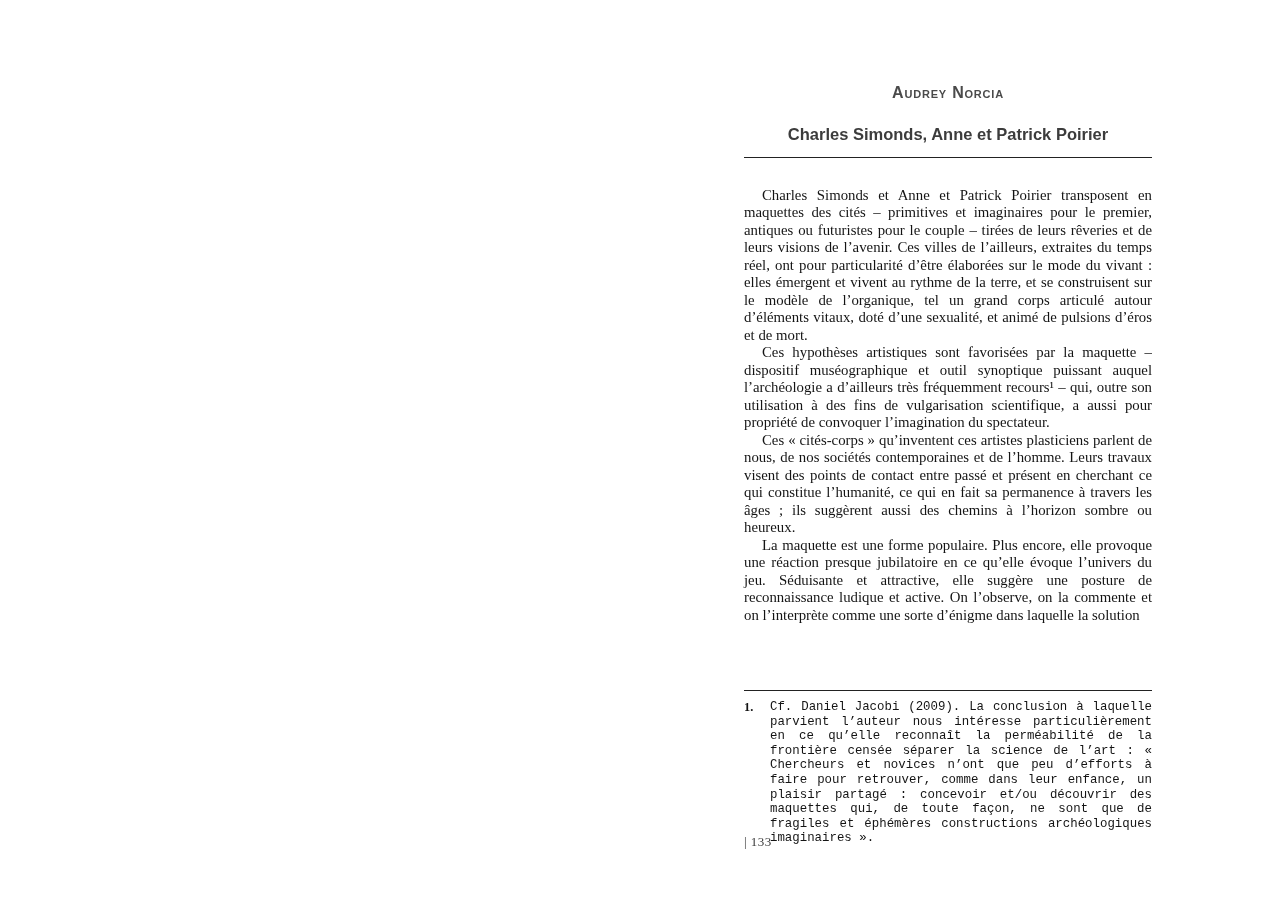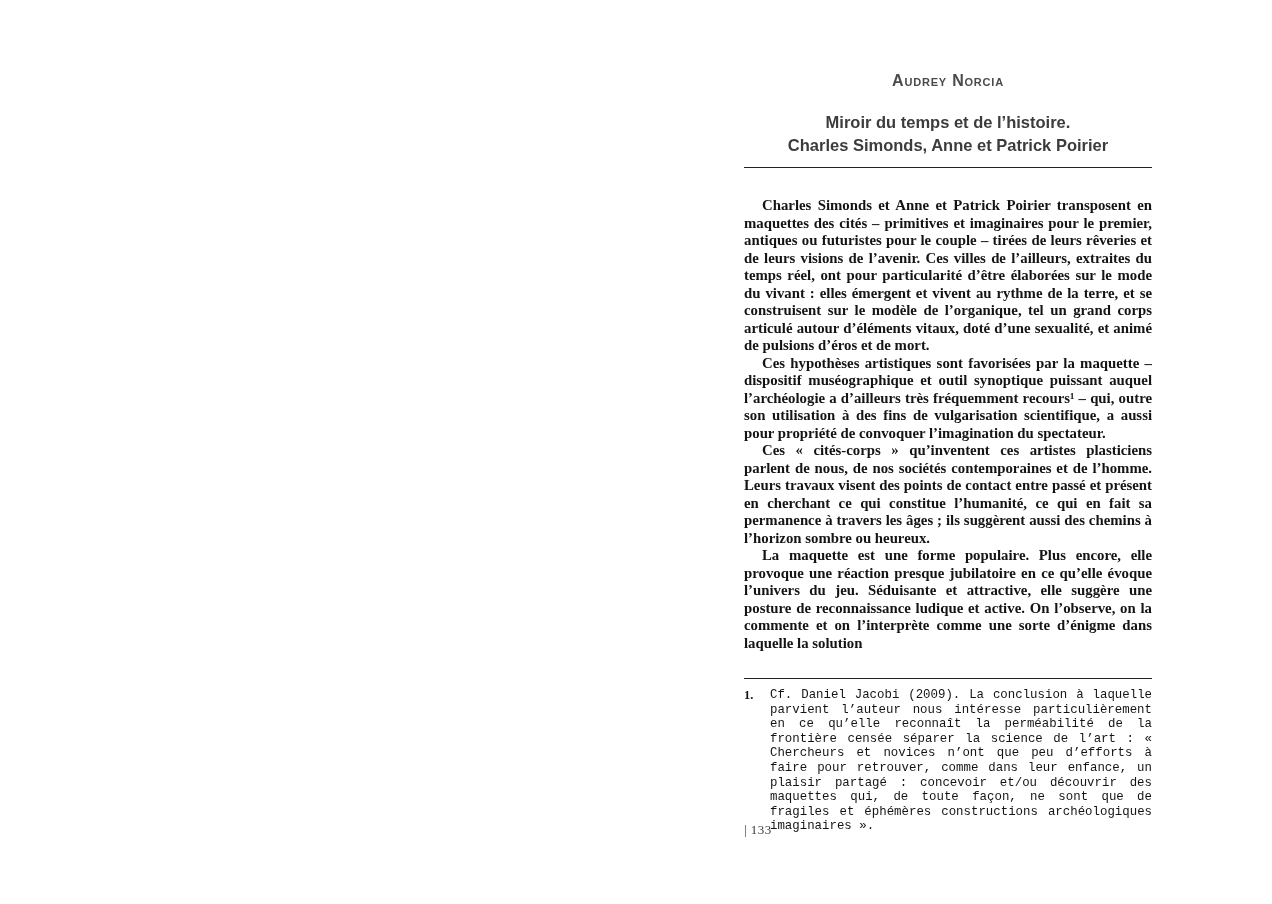--- a/index.html
+++ b/index.html
@@ -10,21 +10,21 @@
   .sheet {
     position: relative;
     width: 1272px;
     height: 904px;
     background: #ffffff;
     overflow: hidden;
   }
   .text-column {
     position: absolute;
     left: 744px;
-    top: 72px;
+    top: 84px;
     width: 408px;
     color: #1a1a1a;
   }
   .author {
     text-align: center;
     font-family: "Liberation Sans", sans-serif;
     font-weight: bold;
     font-variant: small-caps;
     letter-spacing: 0.8px;
     font-size: 16px;
@@ -52,21 +52,20 @@
     font-size: 14.8px;
     line-height: 17.5px;
     text-align: justify;
     color: #141414;
     hyphens: auto;
     -webkit-hyphens: auto;
   }
   .body-text p {
     margin: 0;
     text-indent: 18px;
-    font-weight: bold;
   }
   .footnote-block {
     position: absolute;
     top: 606px;
     left: 0;
     width: 408px;
   }
   .footnote-rule {
     border: none;
     border-top: 1.2px solid #222222;
@@ -104,21 +103,20 @@
 </style>
 </head>
 <body>
 
 <div class="sheet">
   <div class="text-column">
 
     <div class="author">Audrey Norcia</div>
 
     <div class="title">
-      <div>Miroir du temps et de l’histoire.</div>
       <div>Charles Simonds, Anne et Patrick Poirier</div>
     </div>
 
     <hr class="rule">
 
     <div class="body-text">
       <p>Charles Simonds et Anne et Patrick Poirier transposent en maquettes des cités – primitives et imaginaires pour le premier, antiques ou futuristes pour le couple – tirées de leurs rêveries et de leurs visions de l’avenir. Ces villes de l’ailleurs, extraites du temps réel, ont pour particularité d’être élaborées sur le mode du vivant : elles émergent et vivent au rythme de la terre, et se construisent sur le modèle de l’organique, tel un grand corps articulé autour d’éléments vitaux, doté d’une sexualité, et animé de pulsions d’éros et de mort.</p>
       <p>Ces hypothèses artistiques sont favorisées par la maquette – dispositif muséographique et outil synoptique puissant auquel l’archéologie a d’ailleurs très fréquemment recours¹ – qui, outre son utilisation à des fins de vulgarisation scientifique, a aussi pour propriété de convoquer l’imagination du spectateur.</p>
       <p>Ces « cités-corps » qu’inventent ces artistes plasticiens parlent de nous, de nos sociétés contemporaines et de l’homme. Leurs travaux visent des points de contact entre passé et présent en cherchant ce qui constitue l’humanité, ce qui en fait sa permanence à travers les âges ; ils suggèrent aussi des chemins à l’horizon sombre ou heureux.</p>
       <p>La maquette est une forme populaire. Plus encore, elle provoque une réaction presque jubilatoire en ce qu’elle évoque l’univers du jeu. Séduisante et attractive, elle suggère une posture de reconnaissance ludique et active. On l’observe, on la commente et on l’interprète comme une sorte d’énigme dans laquelle la solution</p>

